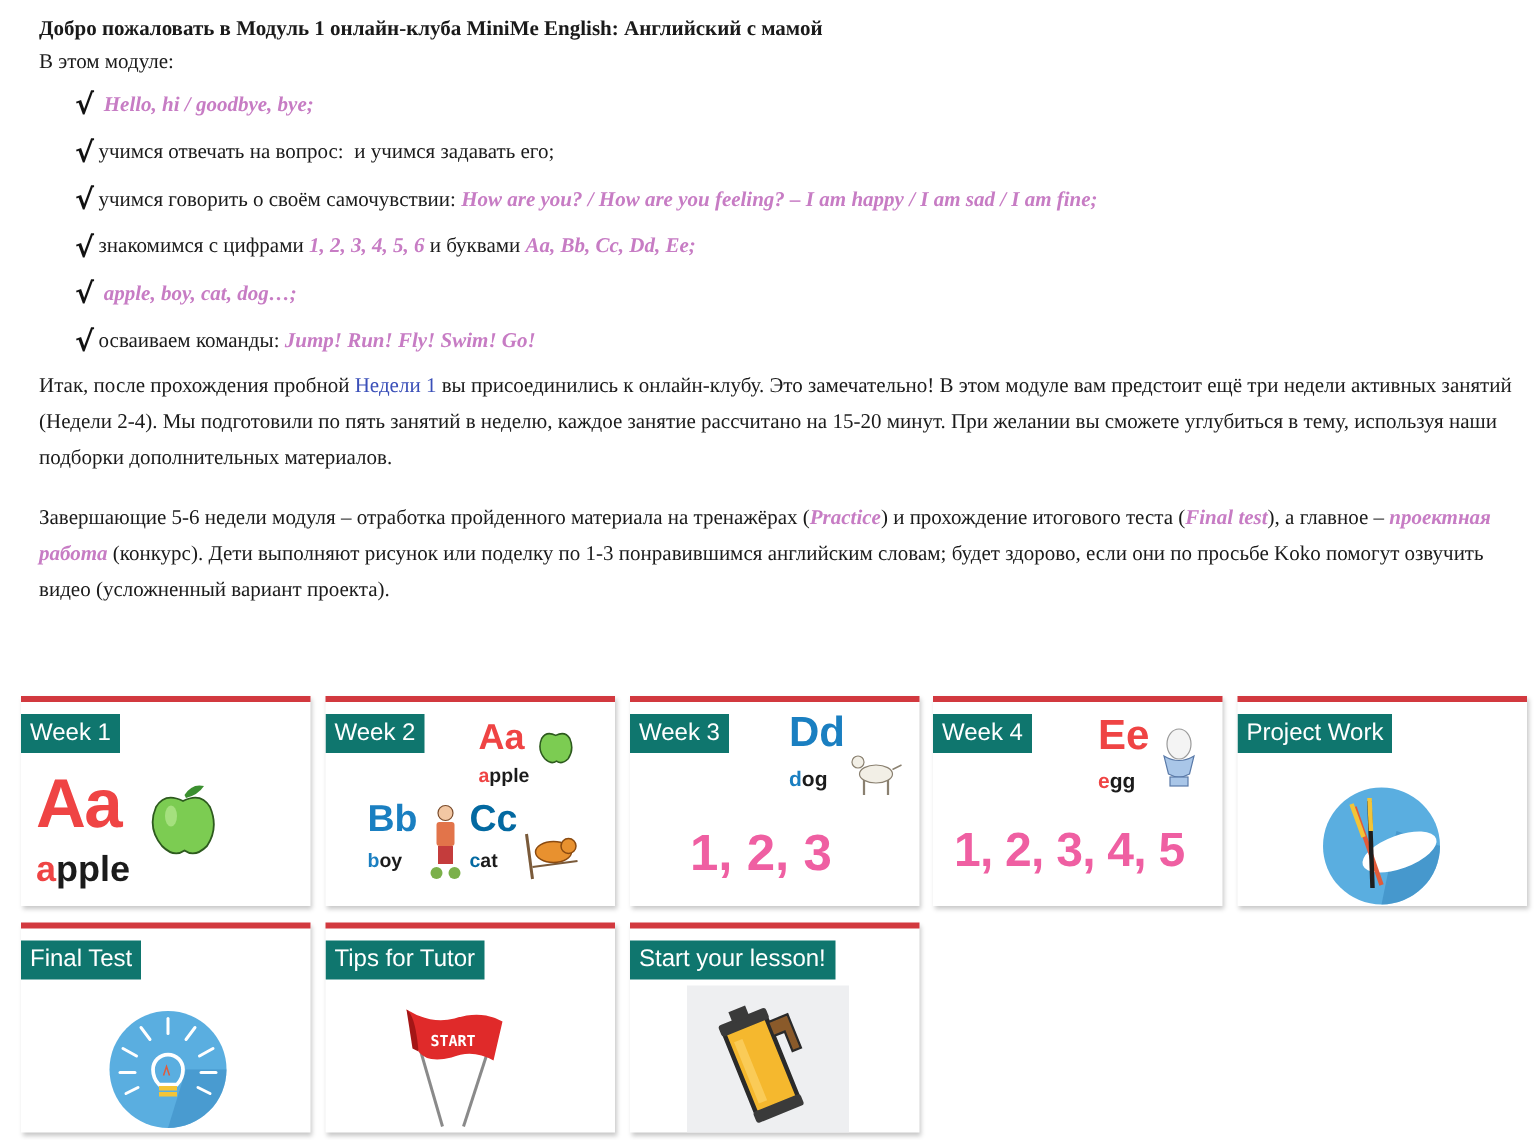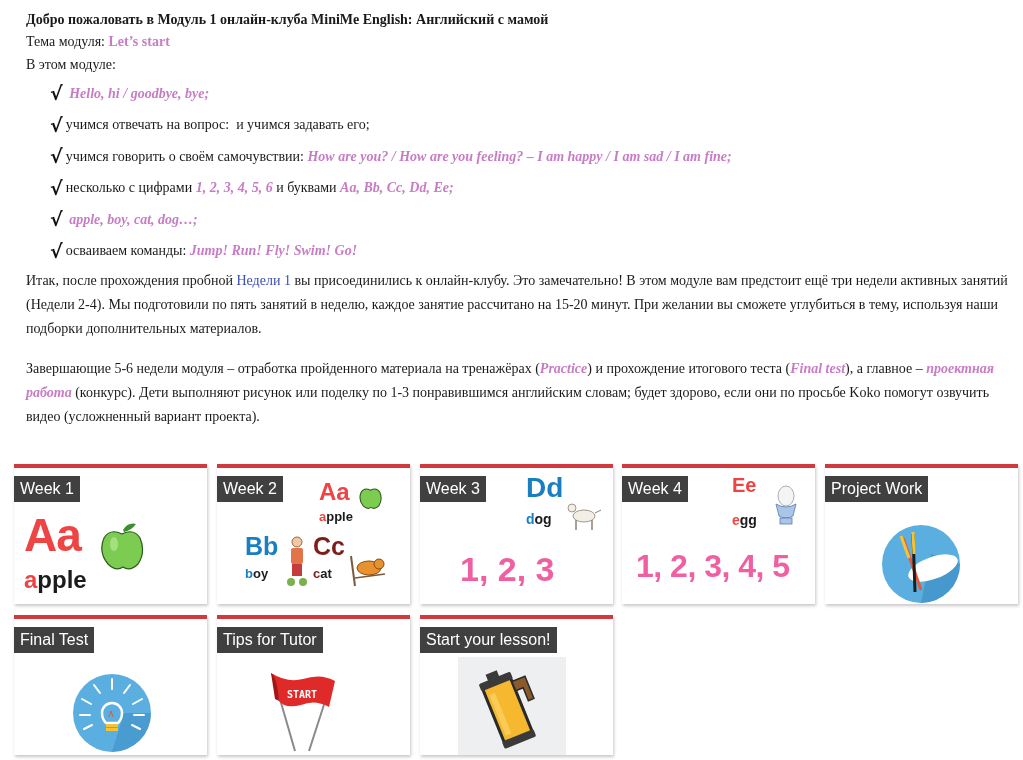--- a/index.html
+++ b/index.html
@@ -20,56 +20,53 @@
   .para { font-family: "Liberation Serif", serif; font-size: 14px; line-height: 24px; margin-top: 2px; }
 
   .grid { position: absolute; left: 14px; top: 464px; width: 1004px; }
   .card {
     position: absolute; width: 193px; height: 140px; background: #fff;
     border-top: 4px solid #d2393f;
     box-shadow: 1px 2px 3px rgba(0,0,0,0.22);
     cursor: pointer; overflow: hidden;
   }
   .card-label {
-    position: absolute; left: 0; top: 8px; background: #404040; color: #fff;
+    position: absolute; left: 0; top: 8px; background: #0f766e; color: #fff;
     font-family: "Liberation Sans", sans-serif; font-size: 16px; padding: 3px 6px 4px 6px; line-height: 19px;
   }
   .art { position: absolute; font-family: "Liberation Sans", sans-serif; font-weight: bold; }
   .red { color: #ef4444; }
   .blue { color: #1a7fc1; }
-  .green { color: #7f1d1d; }
+  .green { color: #0369a1; }
   .pink { color: #ef5fa2; margin-left: 12px; }
   .dark { color: #1b1b1b; }
 </style>
 </head>
 <body>
 
 <div class="intro">
   <div class="title">Добро пожаловать в Модуль 1 онлайн-клуба MiniMe English: Английский с мамой</div>
-  <div class="line">
-    <span>Тема модуля: </span><span class="hl">Let’s start</span>
-  </div>
   <div class="line">В этом модуле:</div>
 
   <div class="checklist">
     <div class="check-item">
       <span class="check-mark">√</span>
       &nbsp;<span class="hli">Hello, hi / goodbye, bye;</span>
     </div>
     <div class="check-item">
       <span class="check-mark">√</span>
       <span>учимся отвечать  на вопрос: </span>&nbsp;<span style="white-space:pre"> и учимся задавать его;</span>
     </div>
     <div class="check-item">
       <span class="check-mark">√</span>
       <span>учимся говорить о своём самочувствии: </span>&nbsp;<span class="hli">How are you? / How are you feeling? – I am happy / I am sad / I am fine;</span>
     </div>
     <div class="check-item">
       <span class="check-mark">√</span>
-      <span>несколько с цифрами </span>&nbsp;<span class="hli">1, 2, 3, 4, 5, 6</span><span style="white-space:pre"> и буквами </span><span class="hli">Aa, Bb, Cc, Dd, Ee;</span>
+      <span>знакомимся с цифрами </span>&nbsp;<span class="hli">1, 2, 3, 4, 5, 6</span><span style="white-space:pre"> и буквами </span><span class="hli">Aa, Bb, Cc, Dd, Ee;</span>
     </div>
     <div class="check-item">
       <span class="check-mark">√</span>
       &nbsp;<span class="hli">apple, boy, cat, dog…;</span>
     </div>
     <div class="check-item">
       <span class="check-mark">√</span>
       <span>осваиваем команды: </span>&nbsp;<span class="hli">Jump! Run! Fly! Swim! Go!</span>
     </div>
   </div>
@@ -130,21 +127,21 @@
       <circle cx="6" cy="8" r="4" fill="#f2efe6" stroke="#8a8070" stroke-width="0.8"></circle>
       <line x1="10" y1="20" x2="10" y2="30" stroke="#8a8070" stroke-width="1.5"></line>
       <line x1="26" y1="20" x2="26" y2="30" stroke="#8a8070" stroke-width="1.5"></line>
       <line x1="29" y1="13" x2="35" y2="10" stroke="#8a8070" stroke-width="1"></line>
     </svg>
     <span class="art pink" style="left:28px; top:82px; font-size:34px;">1, 2, 3</span>
   </div>
 
   <div class="card" style="left:608px; top:0;">
     <span class="card-label">Week 4</span>
-    <span class="art red" style="left:110px; top:6px; font-size:20px;">Ee</span>
+    <span class="art red" style="left:110px; top:6px; font-size:28px;">Ee</span>
     <span class="art" style="left:110px; top:44px; font-size:14px;"><span class="red">e</span><span class="dark">gg</span></span>
     <svg style="position:absolute; left:152px; top:16px;" width="24" height="46" viewBox="0 0 24 46">
       <ellipse cx="12" cy="12" rx="8" ry="10" fill="#f4f4f4" stroke="#9a9a9a" stroke-width="0.8"></ellipse>
       <path d="M2 20 Q12 26 22 20 L19 32 Q12 36 5 32 Z" fill="#a9c6e8" stroke="#5a7aa8" stroke-width="0.8"></path>
       <rect x="6" y="34" width="12" height="6" fill="#a9c6e8" stroke="#5a7aa8" stroke-width="0.8"></rect>
     </svg>
     <span class="art pink" style="left:2px; top:80px; font-size:32px; letter-spacing:-0.5px;">1, 2, 3, 4, 5</span>
   </div>
 
   <div class="card" style="left:811px; top:0;">

